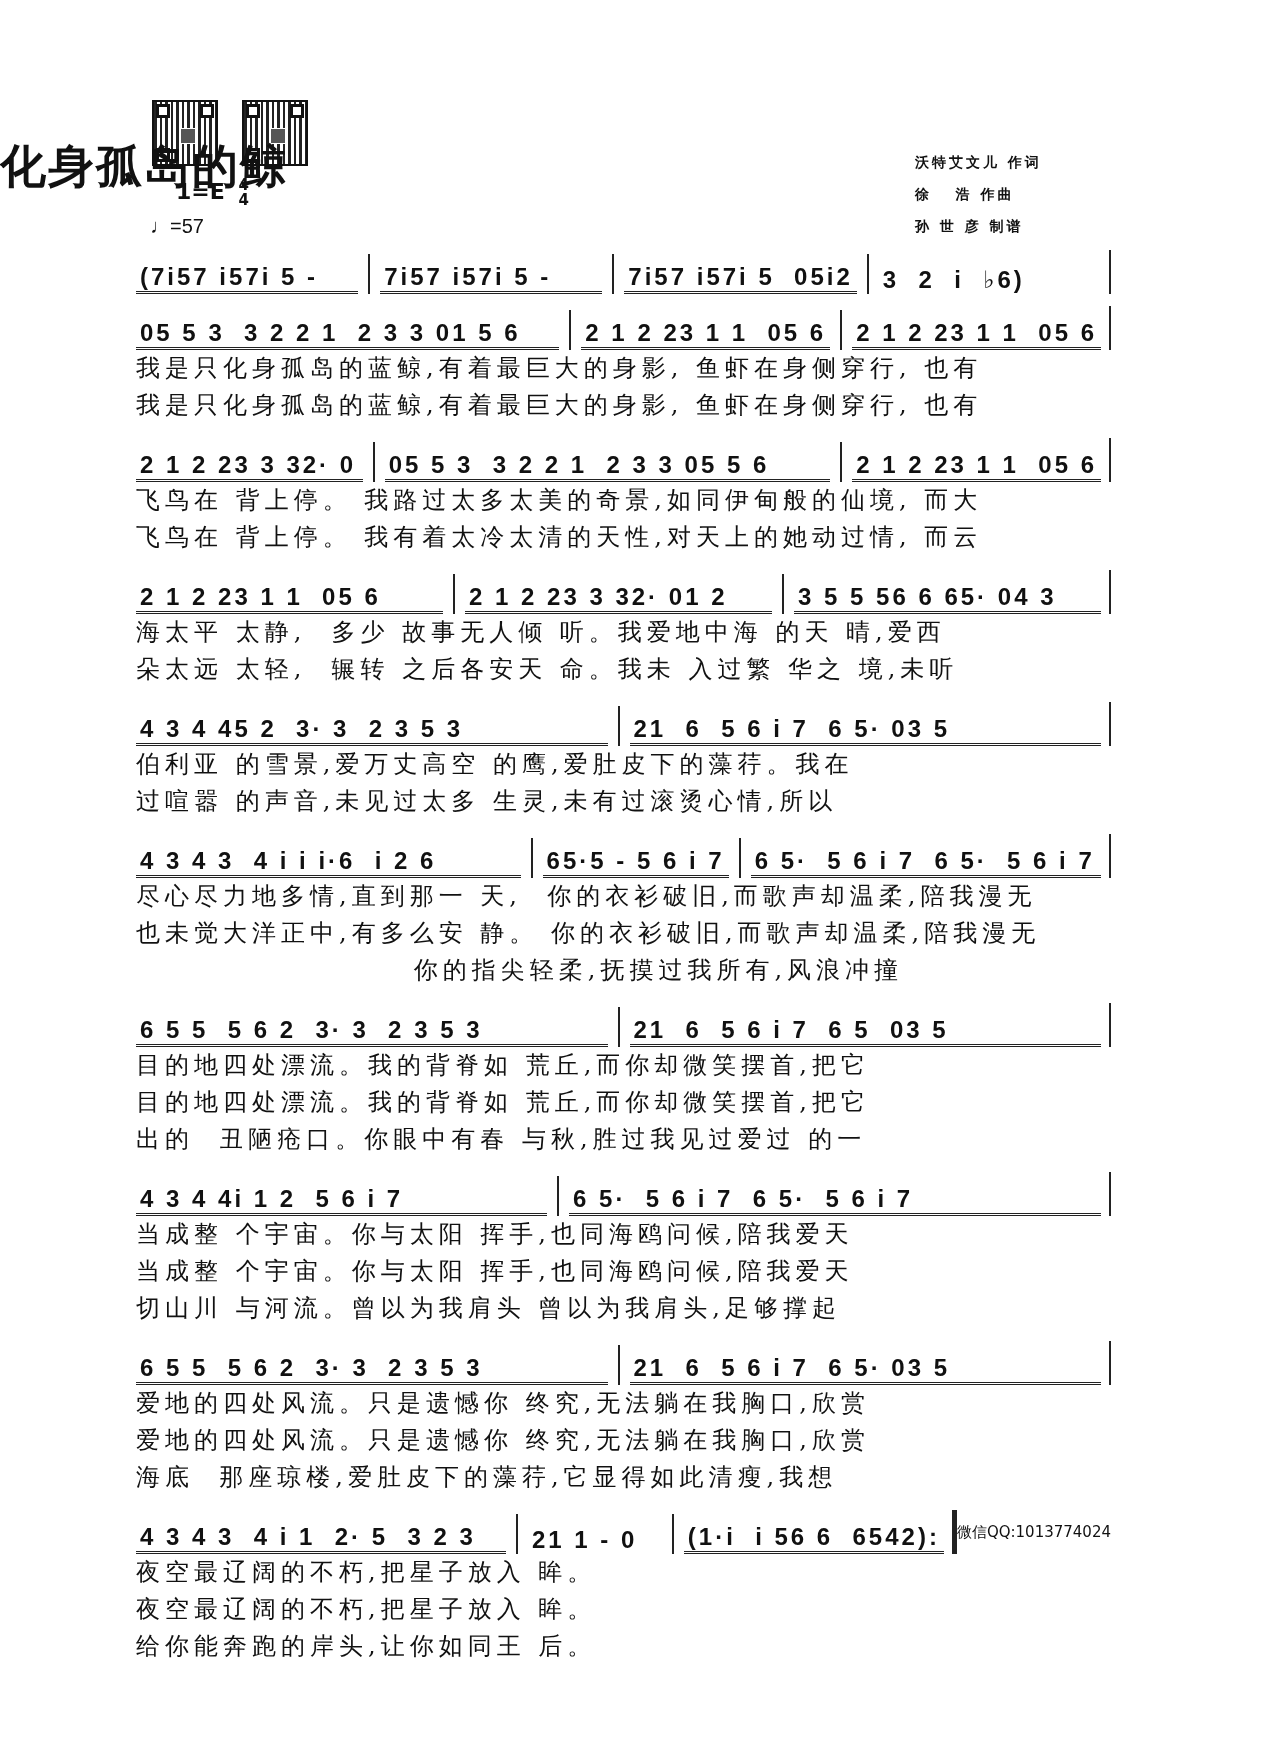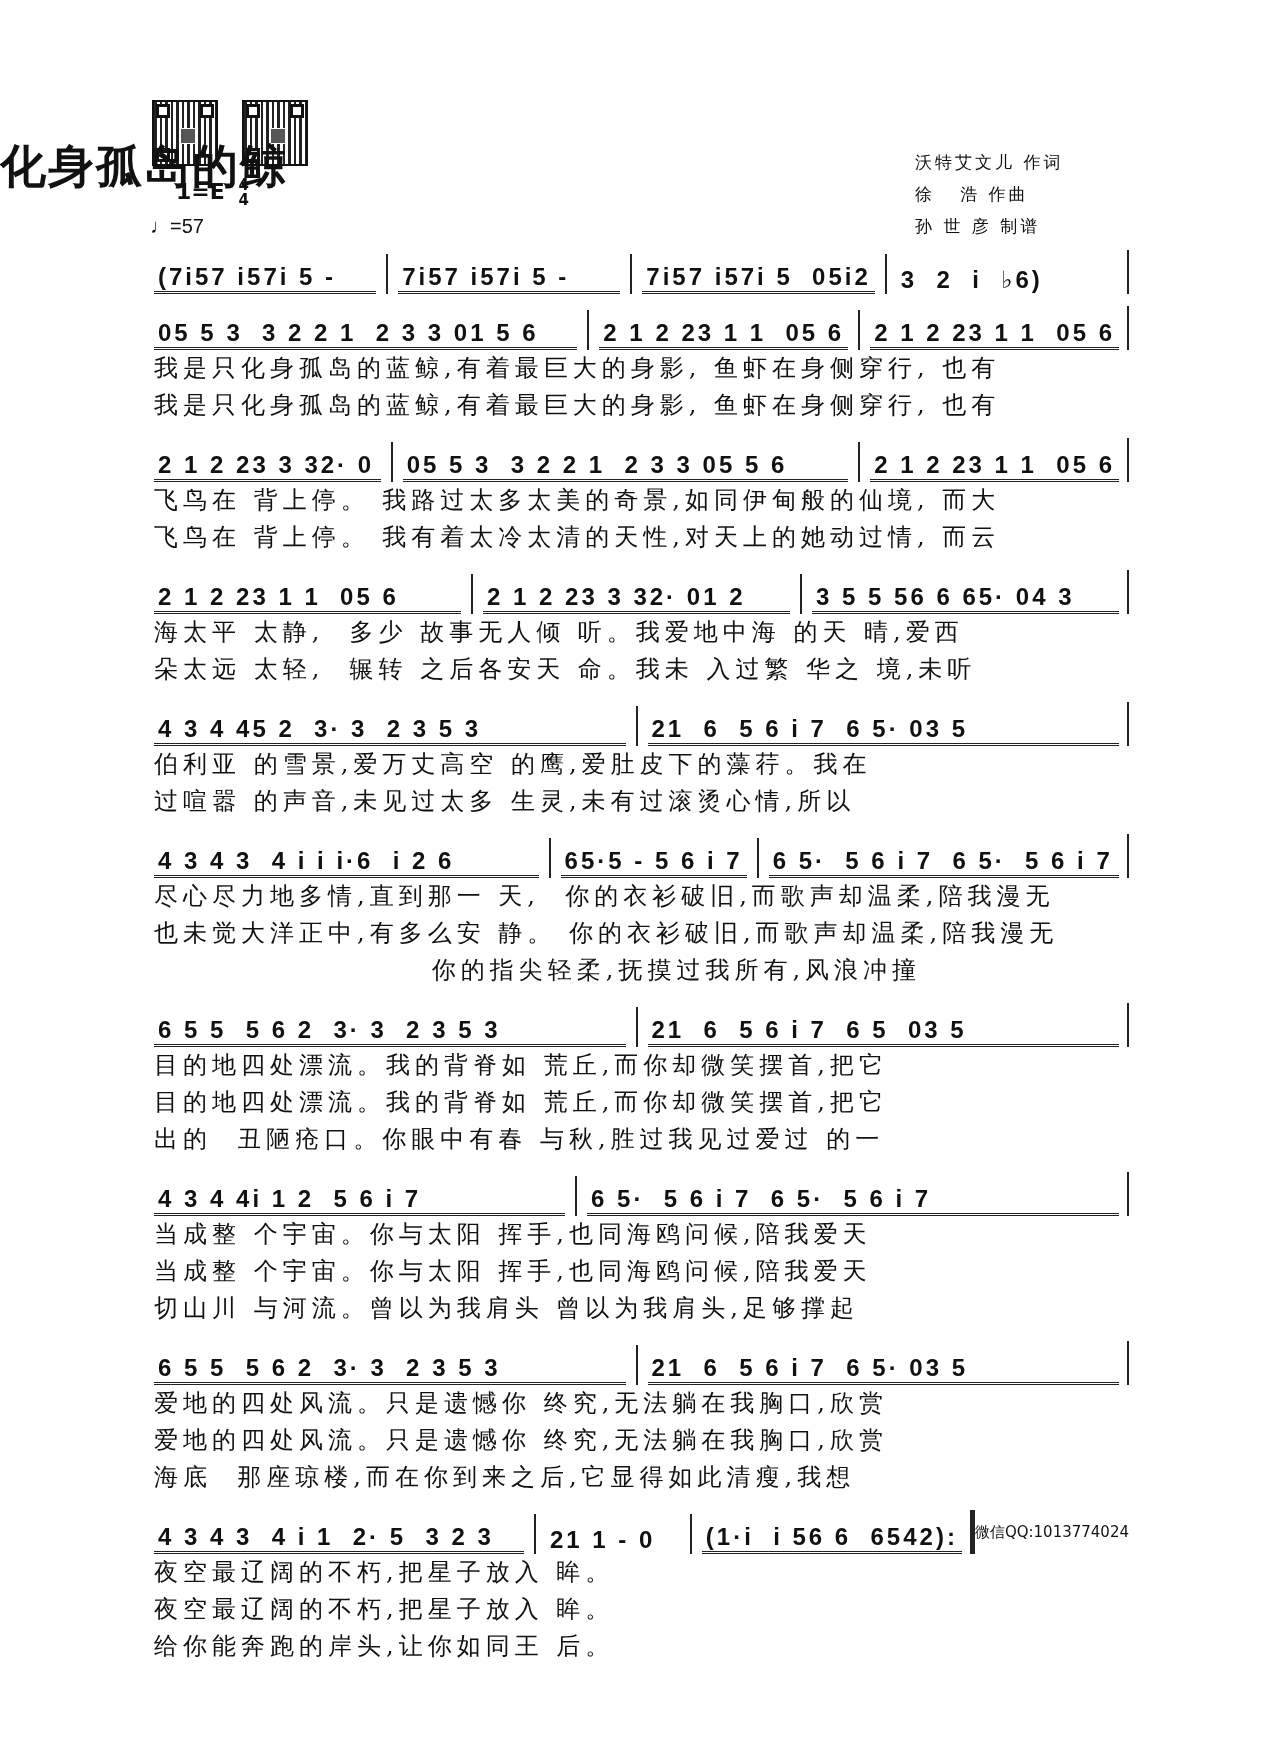--- a/index.html
+++ b/index.html
@@ -23,28 +23,28 @@
   .qr .fp { position: absolute; bottom: 2px; left: 2px; width: 14px; height: 14px; border: 3px solid #111; background: #fff; box-sizing: border-box; }
   .qr .logo { position: absolute; top: 26px; left: 26px; width: 14px; height: 14px; background: #555; border: 1px solid #fff; }
   #qr1 { left: 152px; }
   #qr2 { left: 242px; }
 
   .title {
     position: absolute; top: 136px; left: 0; width: 1272px; 
     font-size: 46px; font-weight: bold; letter-spacing: 2px;
     font-family: "DejaVu Serif", serif;
   }
-  .credits { position: absolute; left: 915px; top: 146px; font-size: 17px; line-height: 32px; letter-spacing: 3px; }
+  .credits { position: absolute; left: 915px; top: 146px; font-size: 14px; line-height: 32px; letter-spacing: 3px; font-weight: bold; }
   .credits div { white-space: pre; }
 
   .key { position: absolute; left: 152px; top: 178px; font-size: 22px; font-weight: bold; font-family: "DejaVu Sans", sans-serif; margin-left: 24px; }
   .timesig { display: inline-block; vertical-align: middle; text-align: center; font-size: 15px; line-height: 15px; margin-left: 6px; }
   .tempo { position: absolute; left: 150px; top: 215px; font-size: 20px; font-family: "Liberation Sans", sans-serif; }
 
-  .score { position: absolute; left: 154px; top: 250px; width: 975px; }
+  .score { position: absolute; left: 136px; top: 250px; width: 975px; }
   .notes {
     height: 44px; display: flex; align-items: flex-end; gap: 0;
     font-family: "Liberation Sans", "DejaVu Sans", sans-serif; font-size: 24px; font-weight: bold;
     letter-spacing: 3px; white-space: pre; position: relative;
   }
   .notes .seg { flex: 1; padding: 0 4px; border-bottom: 3px double #222; margin-right: 4px; text-align: left; }
   .notes .bar { width: 2px; align-self: stretch; background: #222; margin: 4px 10px 0 6px; flex: none; }
   .notes .end { width: 2px; background: #222; margin-left: 4px; align-self: stretch; }
   .lyric {
     height: 37px; font-size: 24px; letter-spacing: 5px; white-space: pre;
@@ -164,21 +164,21 @@
     <div class="lyric">切山川 与河流。曾以为我肩头 曾以为我肩头,足够撑起</div>
   </div>
 
   <div class="sys">
     <div class="notes">
       <span class="seg">6 5 5  5 6 2  3· 3  2 3 5 3</span><span class="bar"></span>
       <span class="seg">21  6  5 6 i 7  6 5· 03 5</span><span class="end"></span>
     </div>
     <div class="lyric">爱地的四处风流。只是遗憾你 终究,无法躺在我胸口,欣赏</div>
     <div class="lyric">爱地的四处风流。只是遗憾你 终究,无法躺在我胸口,欣赏</div>
-    <div class="lyric">海底  那座琼楼,而在你到来之后,它显得如此清瘦,我想</div>
+    <div class="lyric">海底  那座琼楼,爱肚皮下的藻荇,它显得如此清瘦,我想</div>
   </div>
 
   <div class="sys">
     <div class="notes">
       <span class="seg" style="flex:2.3">4 3 4 3  4 i 1  2· 5  3 2 3</span><span class="bar"></span>
       <span class="seg" style="flex:0.8;border-bottom:none">21 1 - 0</span><span class="bar"></span>
       <span class="seg" style="flex:1.5">(1·i  i 56 6  6542):</span><span class="end" style="width:5px"></span>
       <span class="qq">微信QQ:1013774024</span>
     </div>
     <div class="lyric">夜空最辽阔的不朽,把星子放入 眸。</div>

